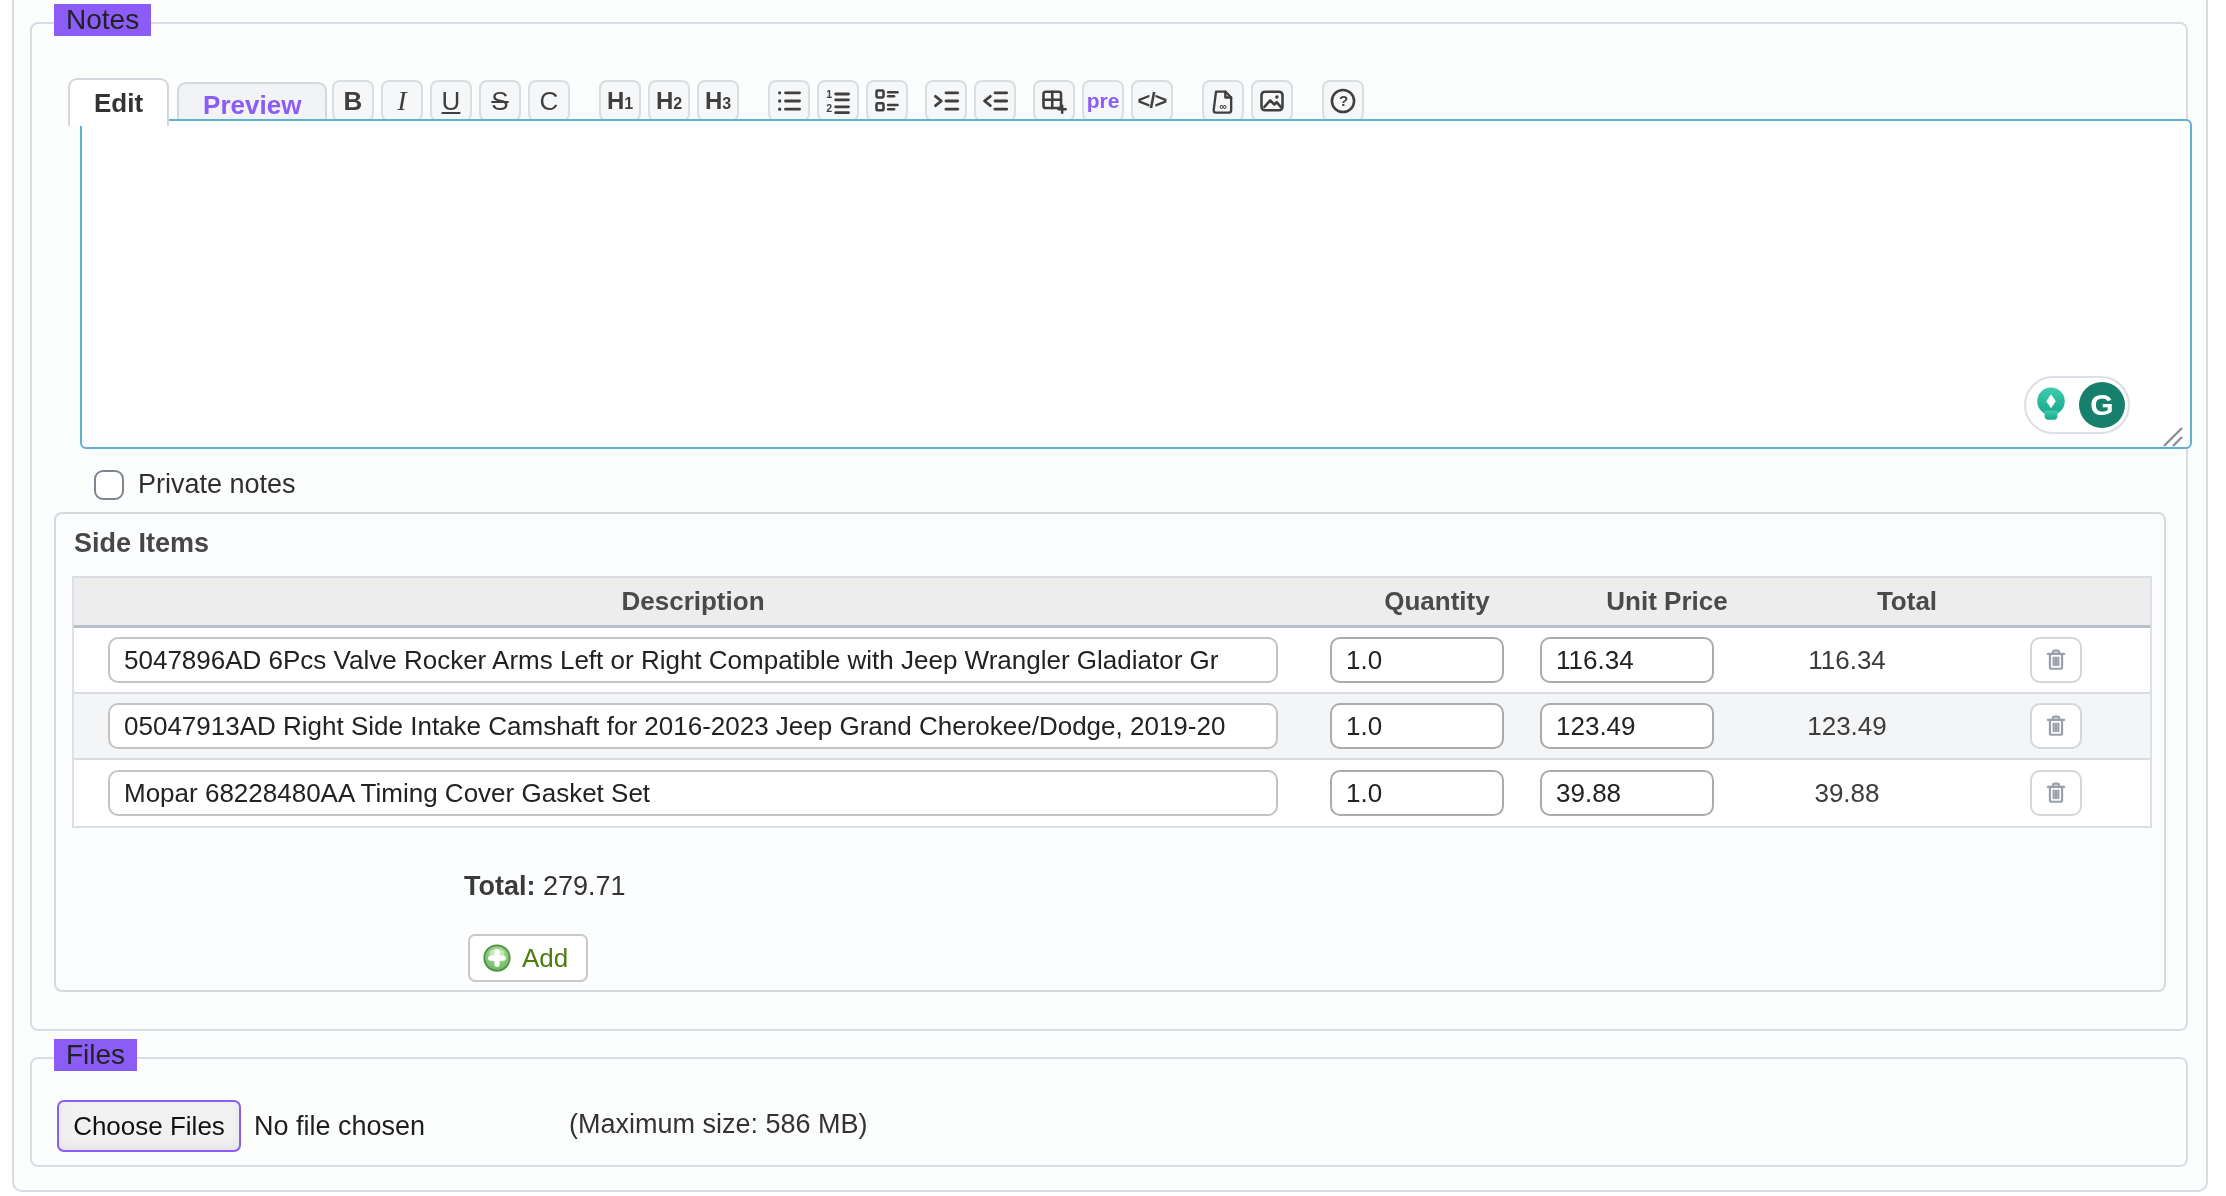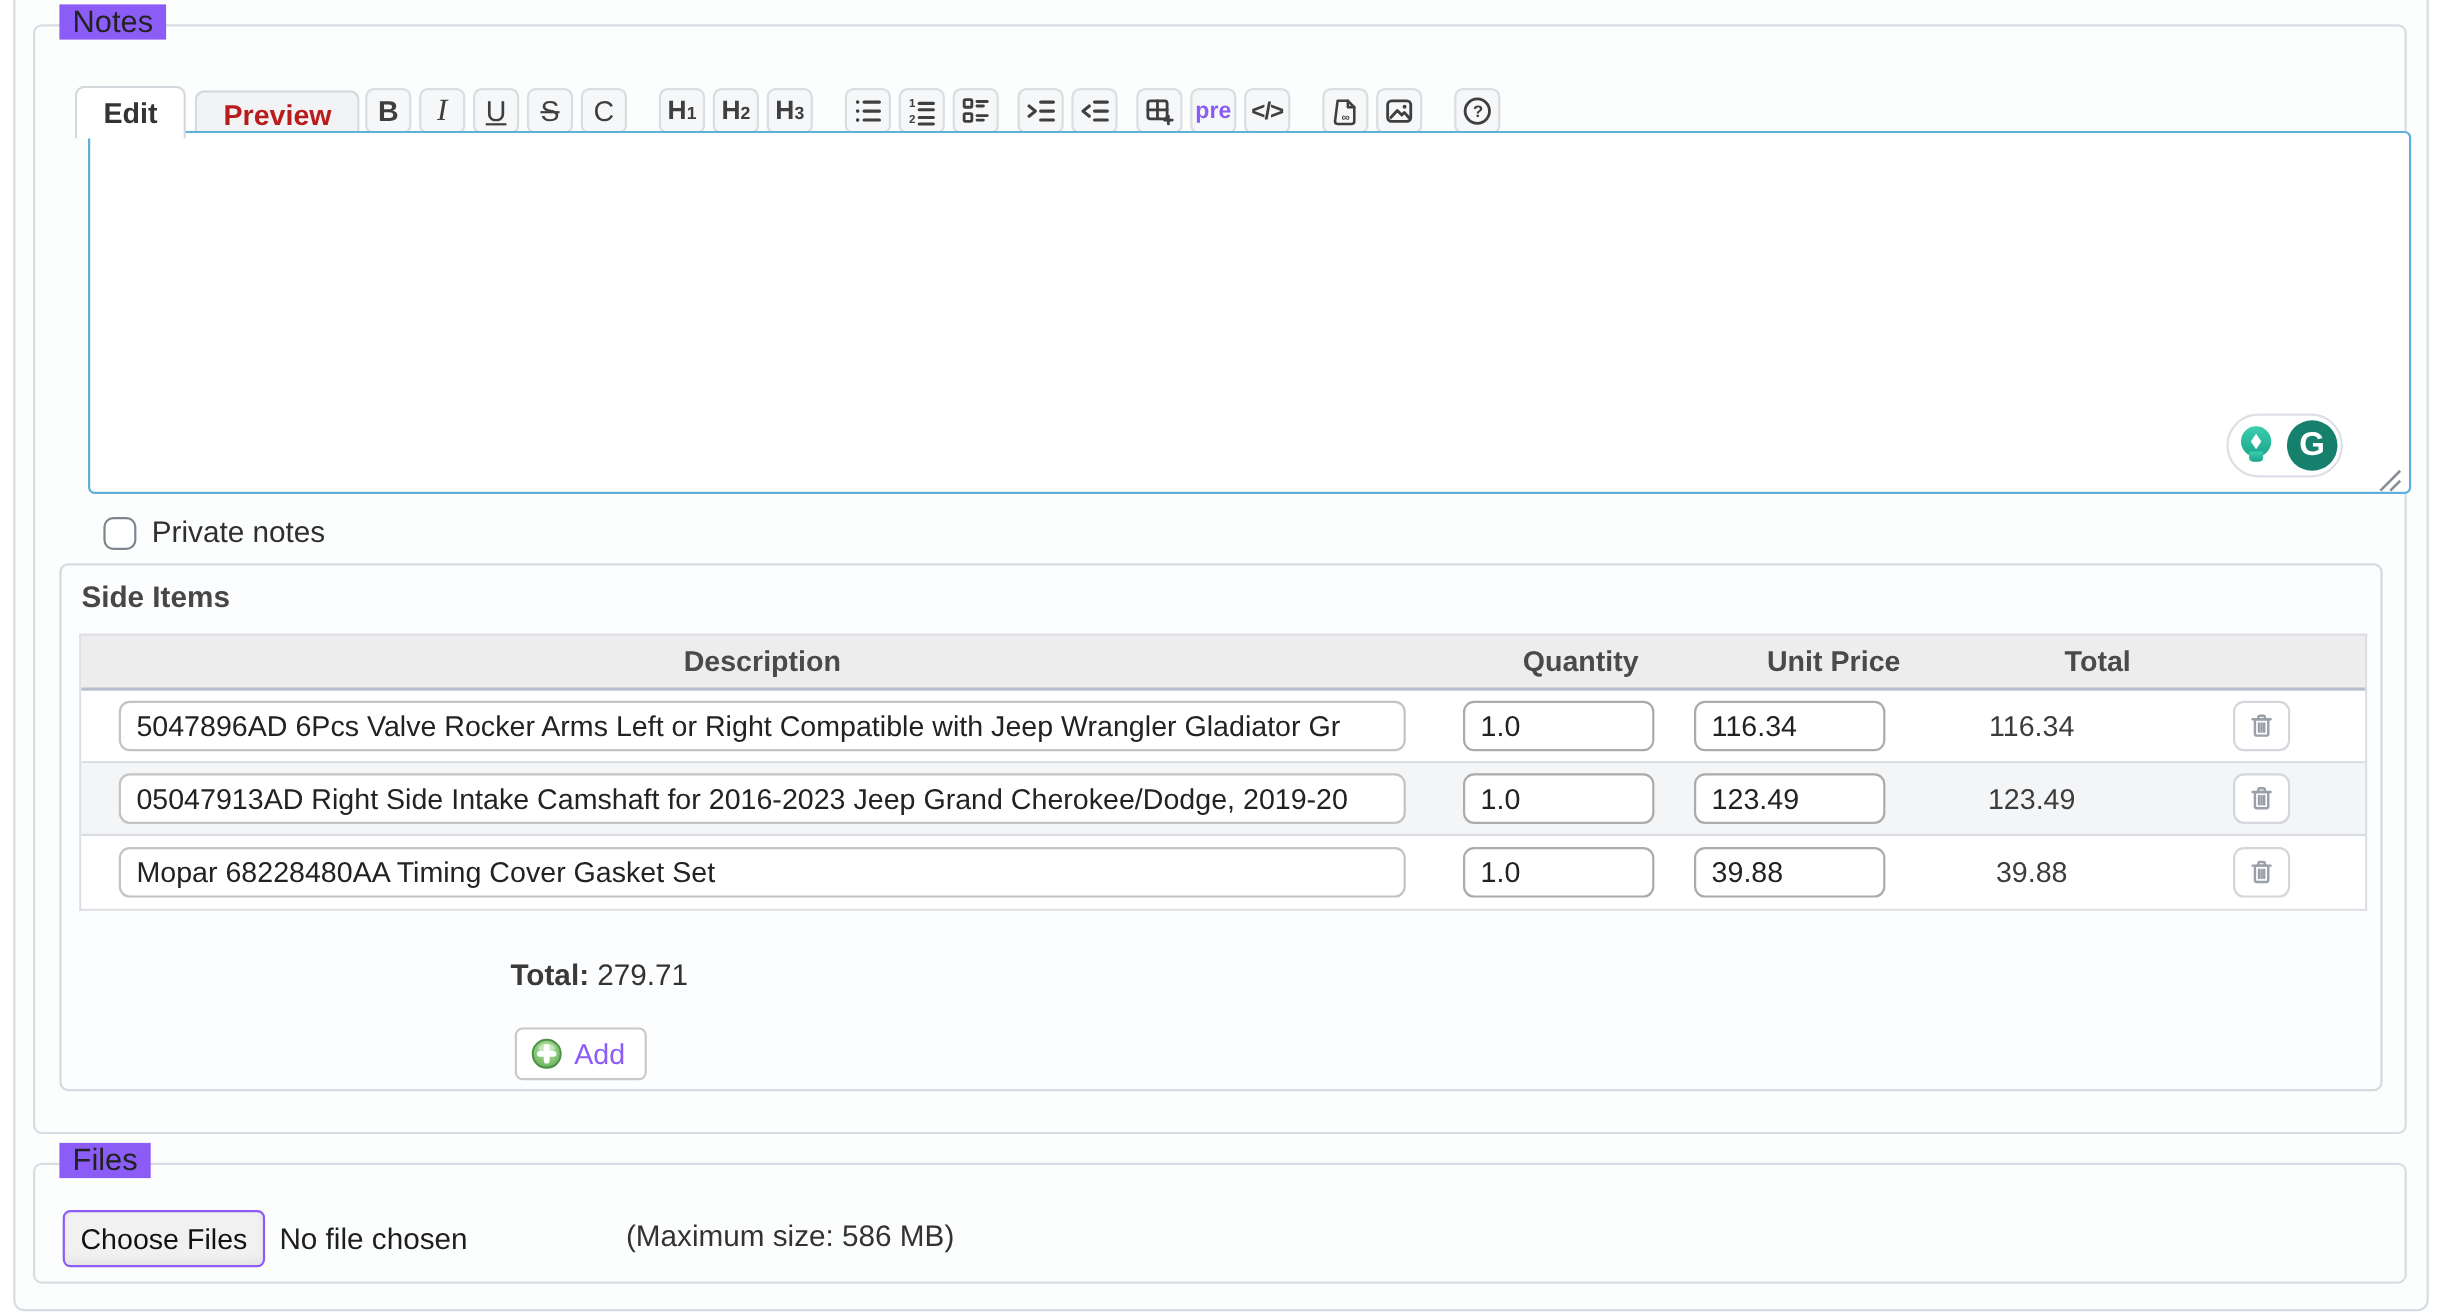--- a/index.html
+++ b/index.html
@@ -16,21 +16,21 @@
     font-size:28px; color:#222; }
 
   .notes-fs { left:30px; top:22px; width:2158px; height:1009px; }
   .files-fs { left:30px; top:1057px; width:2158px; height:110px; }
 
   
   .tabs-row { position:absolute; left:36px; top:54px; height:48px; display:flex; align-items:flex-end; }
   .tab { display:flex; align-items:center; justify-content:center; font-weight:bold; font-size:26px;
     border:2px solid #d4d8dd; border-bottom:none; border-radius:9px 9px 0 0; padding:0 24px; }
   .tab.active { background:#ffffff; color:#333; height:48px; position:relative; z-index:3; }
-  .tab.inactive { background:#f2f3f5; color:#b91c1c; height:44px; margin-left:8px; }
+  .tab.inactive { background:#f2f3f5; color:#8b5cf6; height:44px; margin-left:8px; }
 
   .toolbar { position:absolute; left:300px; top:56px; height:42px; display:flex; align-items:center; }
   .tbtn { width:42px; height:42px; margin-right:7px; background:#f6f7f8; border:2px solid #dadde1;
     border-radius:8px; display:flex; align-items:center; justify-content:center;
     font-size:26px; color:#3f3f3f; flex:none; }
   .tbtn svg { width:28px; height:28px; }
   .gap { width:22px; flex:none; }
   .gap-s { width:10px; flex:none; }
   .glyph-b { font-weight:bold; }
   .glyph-i { font-style:italic; font-family:"Liberation Serif", serif; font-size:28px; }
@@ -77,21 +77,21 @@
   .desc-input { width:1170px; height:46px; border:2px solid #c3c3c3; border-radius:10px;
     font-size:26px; padding:16px 14px; color:#222; font-family:"Liberation Sans", sans-serif; }
   .num-input { width:174px; height:46px; border:2px solid #ababab; border-radius:10px;
     font-size:26px; padding:0 14px; color:#222; font-family:"Liberation Sans", sans-serif; }
   .trash-btn { width:52px; height:46px; border:2px solid #d3d6db; border-radius:10px;
     background:#fff; display:flex; align-items:center; justify-content:center; }
   .li-totalline { position:absolute; left:408px; top:357px; font-size:27px; color:#333; }
   .li-totalline b { color:#3a3a3a; }
   .add-btn { position:absolute; left:412px; top:420px; height:48px; padding:0 18px 0 12px;
     background:#fff; border:2px solid #c9c9c9; border-radius:7px;
-    display:flex; align-items:center; gap:10px; font-size:26px; color:#8b5cf6; }
+    display:flex; align-items:center; gap:10px; font-size:26px; color:#4d7c0f; }
 
   
   .choose-btn { position:absolute; left:25px; top:41px; width:184px; height:52px;
     background:#f1f1f1; border:2px solid #8b5cf6; border-radius:7px;
     display:flex; align-items:center; justify-content:center; font-size:26px; color:#111;
     box-shadow:inset 0 -5px 8px rgba(0,0,0,0.05); }
   .no-file { position:absolute; left:222px; top:52px; font-size:27px; color:#1e1e1e; }
   .max-size { position:absolute; left:537px; top:50px; font-size:27px; color:#333; }
 </style>
 </head>

